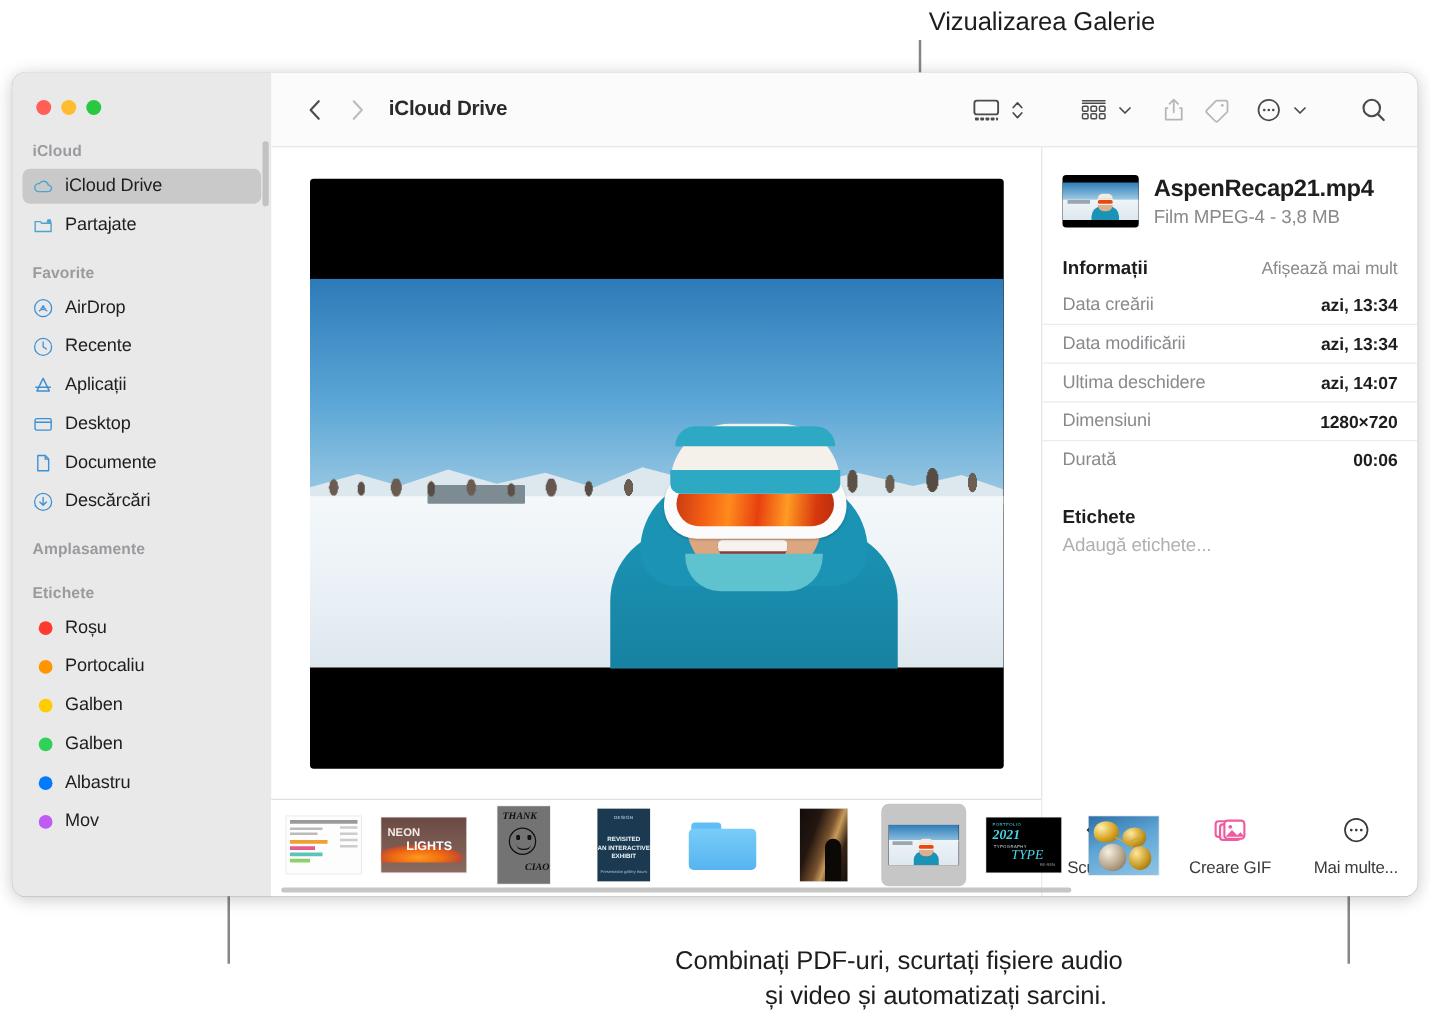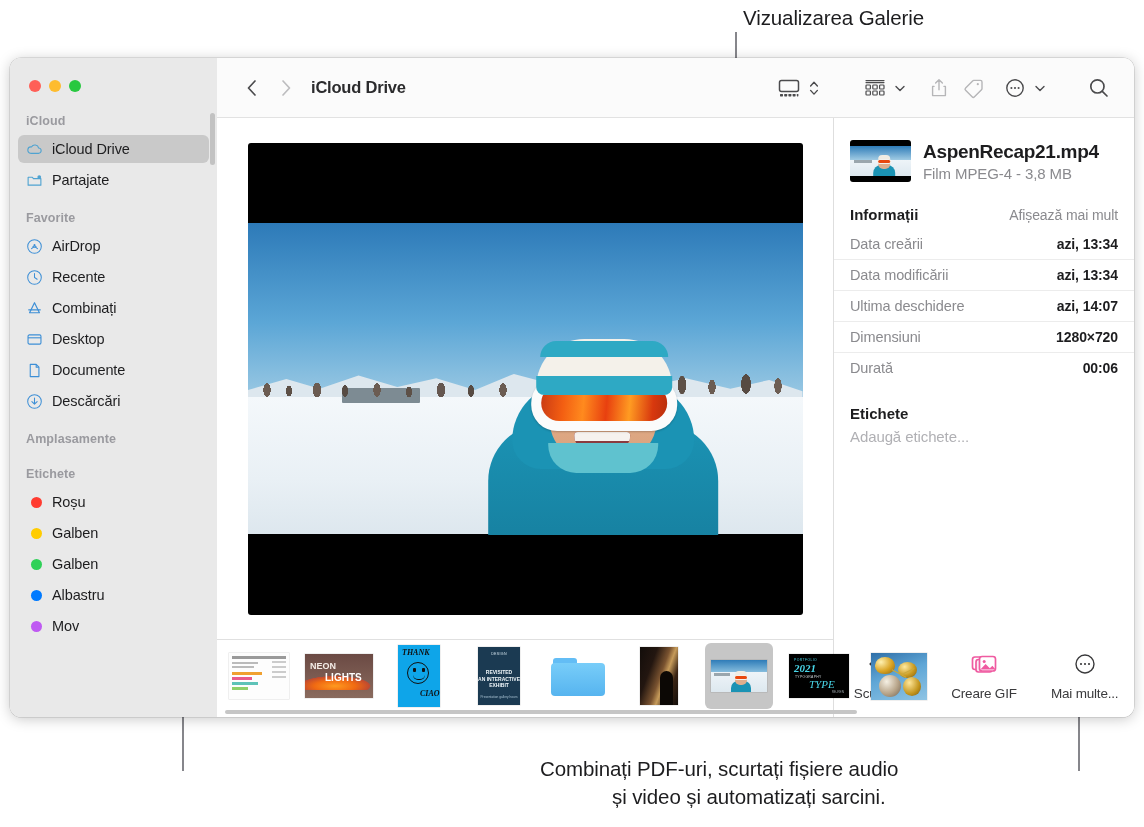--- a/index.html
+++ b/index.html
@@ -389,21 +389,21 @@
           <span>Recente</span>
         </div>
 
         <div class="sb-item">
           <span class="sb-icon">
             <svg width="17" height="17" viewBox="0 0 20 20">
                 <path d="M10 3.2 15.8 15H4.2z" fill="none" stroke="#3d8fd6" stroke-width="1.4" stroke-linejoin="round"></path>
                 <path d="M3.2 11.6h13.6" stroke="#3d8fd6" stroke-width="1.4" stroke-linecap="round"></path>
               </svg>
           </span>
-          <span>Combinați</span>
+          <span>Aplicații</span>
         </div>
 
         <div class="sb-item">
           <span class="sb-icon">
             <svg width="17" height="17" viewBox="0 0 20 20">
                 <rect x="2.4" y="4.6" width="15.2" height="10.8" rx="1.6" fill="none" stroke="#3d8fd6" stroke-width="1.3"></rect>
                 <path d="M2.4 8h15.2" stroke="#3d8fd6" stroke-width="1.3"></path>
               </svg>
           </span>
           <span>Desktop</span>
@@ -431,20 +431,26 @@
 
         <div class="sb-header spaced">Amplasamente</div>
 
         <div class="sb-header spaced">Etichete</div>
 
         <div class="sb-item">
           <span class="sb-icon">
               <i class="tag-dot" style="background:#ff3b30"></i>
             </span>
           <span>Roșu</span>
+        </div>
+        <div class="sb-item">
+          <span class="sb-icon">
+              <i class="tag-dot" style="background:#ff9500"></i>
+            </span>
+          <span>Portocaliu</span>
         </div>
         <div class="sb-item">
           <span class="sb-icon">
               <i class="tag-dot" style="background:#ffcc00"></i>
             </span>
           <span>Galben</span>
         </div>
         <div class="sb-item">
           <span class="sb-icon">
               <i class="tag-dot" style="background:#30d158"></i>
@@ -626,21 +632,21 @@
 
               <div class="thumb-cell">
                 <div class="thumb" style="width:80px;height:44px;background:linear-gradient(180deg,#6b4a44 0%,#8a6b5e 100%);position:relative;overflow:hidden;">
                   <div style="position:absolute;left:0;top:16px;width:100%;height:20px;background:radial-gradient(ellipse 46px 13px at 30px 16px,#ff9a1f 0%,#f06a12 45%,#c04a30 75%,transparent 78%)"></div>
                   <div style="position:absolute;left:5px;top:7px;font-size:9px;font-weight:700;color:#f4ece6;font-family:'Liberation Sans',sans-serif;">NEON</div>
                   <div style="position:absolute;left:20px;top:18px;font-size:10px;font-weight:700;color:#fff;font-family:'Liberation Sans',sans-serif;">LIGHTS</div>
                 </div>
               </div>
 
               <div class="thumb-cell">
-                <div class="thumb" style="width:42px;height:62px;background:#0ea5e9;position:relative;overflow:hidden;">
+                <div class="thumb" style="width:42px;height:62px;background:#737373;position:relative;overflow:hidden;">
                   <div style="position:absolute;left:4px;top:3px;font-size:8px;font-style:italic;font-weight:700;color:#111;font-family:'Liberation Serif',serif;">THANK</div>
                   <div style="position:absolute;left:9px;top:17px;width:22px;height:22px;border:1.6px solid #111;border-radius:50%"></div>
                   <div style="position:absolute;left:15px;top:23px;width:2.6px;height:4px;background:#111;border-radius:1px"></div>
                   <div style="position:absolute;left:24px;top:23px;width:2.6px;height:4px;background:#111;border-radius:1px"></div>
                   <div style="position:absolute;left:15px;top:30px;width:12px;height:5px;border-bottom:1.6px solid #111;border-radius:0 0 10px 10px"></div>
                   <div style="position:absolute;left:22px;top:44px;font-size:8px;font-style:italic;font-weight:700;color:#111;font-family:'Liberation Serif',serif;">CIAO!</div>
                 </div>
               </div>
 
               <div class="thumb-cell">

